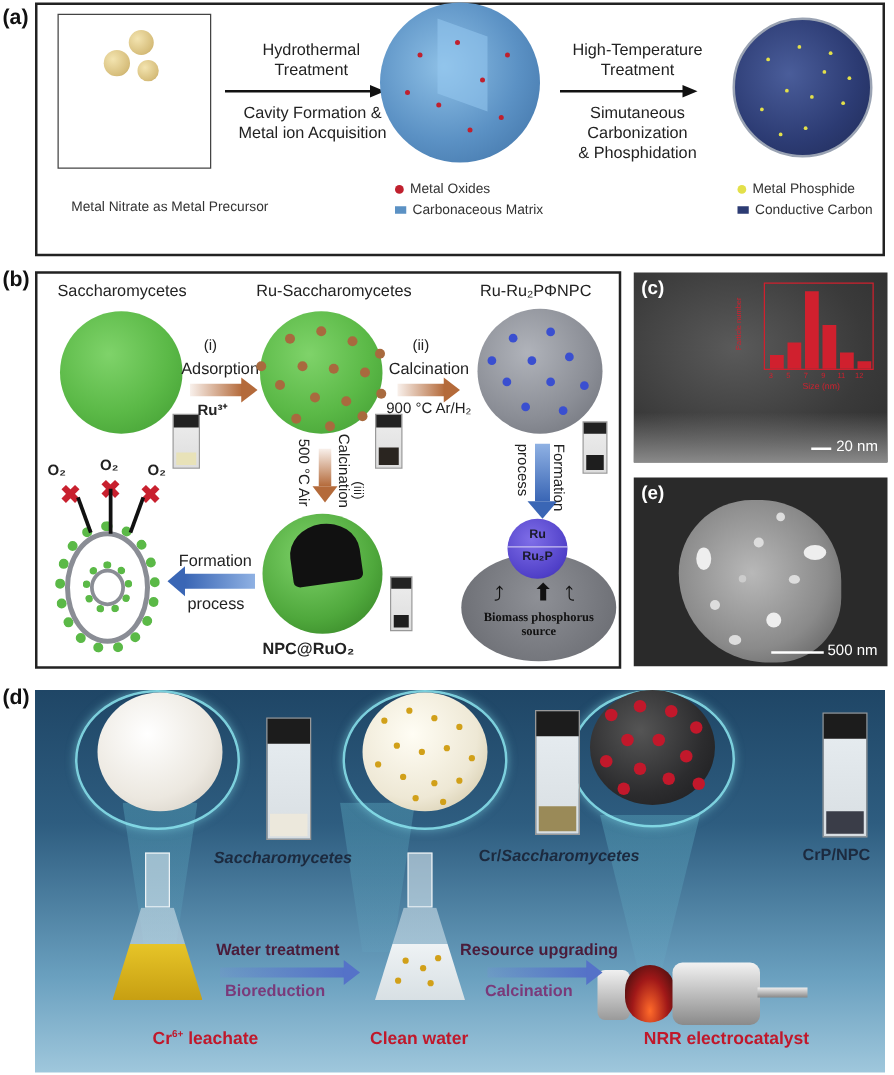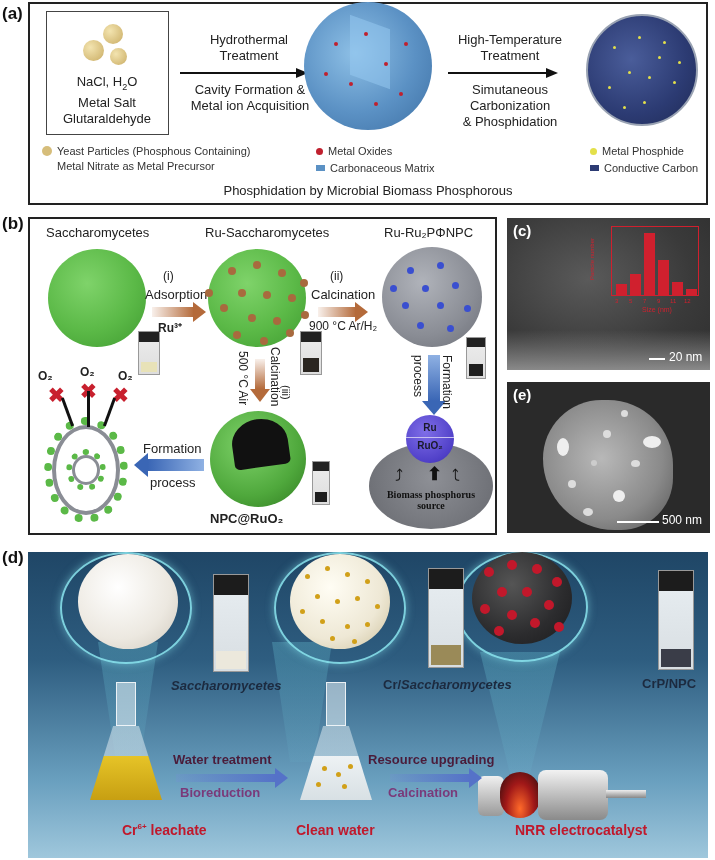--- a/index.html
+++ b/index.html
@@ -64,25 +64,20 @@
 
 <div class="plabel" style="left:2px;top:4px;">(a)</div>
 <div class="plabel" style="left:2px;top:214px;">(b)</div>
 <div class="plabel" style="left:2px;top:548px;">(d)</div>
 
 <div id="panel-a" class="abs">
   <div id="a-start-box" class="abs">
     <div class="yeast" style="left:56px;top:12px;width:20px;height:20px;"></div>
     <div class="yeast" style="left:36px;top:28px;width:21px;height:21px;"></div>
     <div class="yeast" style="left:63px;top:36px;width:17px;height:17px;"></div>
-    <div class="a-text" style="left:0;top:62px;width:120px;">
-      <span>NaCl, H</span><sub style="font-size:9px;">2</sub><span>O</span><br>
-      <span>Metal Salt</span><br>
-      <span>Glutaraldehyde</span>
-    </div>
   </div>
 
   <div class="a-text" style="left:144px;top:28px;width:150px;">
     <span>Hydrothermal</span><br><span>Treatment</span>
   </div>
   <div class="arrow-line" style="left:150px;top:68px;width:118px;"></div>
   <div class="arrow-head" style="left:266px;top:64px;"></div>
   <div class="a-text" style="left:142px;top:78px;width:156px;">
     <span>Cavity Formation &amp;</span><br><span>Metal ion Acquisition</span>
   </div>
@@ -115,44 +110,39 @@
     <div class="dot" style="left:40px;top:55px;width:3px;height:3px;background:#e3e04a;"></div>
     <div class="dot" style="left:85px;top:65px;width:3px;height:3px;background:#e3e04a;"></div>
     <div class="dot" style="left:20px;top:70px;width:3px;height:3px;background:#e3e04a;"></div>
     <div class="dot" style="left:55px;top:85px;width:3px;height:3px;background:#e3e04a;"></div>
     <div class="dot" style="left:75px;top:25px;width:3px;height:3px;background:#e3e04a;"></div>
     <div class="dot" style="left:35px;top:90px;width:3px;height:3px;background:#e3e04a;"></div>
     <div class="dot" style="left:90px;top:45px;width:3px;height:3px;background:#e3e04a;"></div>
     <div class="dot" style="left:60px;top:60px;width:3px;height:3px;background:#e3e04a;"></div>
   </div>
 
-  <div class="legend-item" style="left:12px;top:141px;">
-    <span class="lg-sw" style="width:10px;height:10px;border-radius:50%;background:#d6bd7a;"></span>
-    <span>Yeast Particles (Phosphous Containing)</span>
-  </div>
   <div class="legend-item" style="left:27px;top:156px;">
     <span>Metal Nitrate as Metal Precursor</span>
   </div>
   <div class="legend-item" style="left:286px;top:141px;">
     <span class="lg-sw" style="width:7px;height:7px;border-radius:50%;background:#c0202e;"></span>
     <span>Metal Oxides</span>
   </div>
   <div class="legend-item" style="left:286px;top:158px;">
     <span class="lg-sw" style="width:9px;height:6px;background:#5b91c4;"></span>
     <span>Carbonaceous Matrix</span>
   </div>
   <div class="legend-item" style="left:560px;top:141px;">
     <span class="lg-sw" style="width:7px;height:7px;border-radius:50%;background:#e3e04a;"></span>
     <span>Metal Phosphide</span>
   </div>
   <div class="legend-item" style="left:560px;top:158px;">
     <span class="lg-sw" style="width:9px;height:6px;background:#2c3b73;"></span>
     <span>Conductive Carbon</span>
   </div>
-  <div class="a-text" style="left:0;top:179px;width:676px;font-size:13px;">Phosphidation by Microbial Biomass Phosphorous</div>
 </div>
 
 <div id="panel-b" class="abs">
   <div class="b-title" style="left:16px;top:6px;">Saccharomycetes</div>
   <div class="b-title" style="left:175px;top:6px;">Ru-Saccharomycetes</div>
   <div class="b-title" style="left:354px;top:6px;">Ru-Ru₂PΦNPC</div>
 
   <div class="green-ball" style="left:18px;top:30px;width:98px;height:98px;"></div>
   <div class="vial" style="left:108px;top:112px;width:22px;height:44px;">
     <div class="vial-cap" style="height:10px;"></div>
@@ -209,21 +199,21 @@
   </div>
 
   <div class="blue-arrow-v" style="left:398px;top:136px;height:46px;"></div>
   <div class="vtext" style="left:410px;top:136px;">Formation</div>
   <div class="vtext" style="left:381px;top:136px;">process</div>
 
   <div class="abs" style="left:339px;top:224px;width:124px;height:86px;border-radius:50%;background:radial-gradient(circle at 50% 40%, #8e9096, #66686e);"></div>
   <div class="abs" style="left:376px;top:196px;width:48px;height:48px;border-radius:50%;background:radial-gradient(circle at 40% 35%, #7f6ee8, #5040c8 70%, #3a2fa0);">
     <div class="abs" style="left:0;right:0;top:22px;height:1px;background:#c8c0f0;"></div>
     <div class="abs" style="left:0;right:0;top:7px;text-align:center;font-size:10px;font-weight:bold;color:#1a1a2a;">Ru</div>
-    <div class="abs" style="left:0;right:0;top:25px;text-align:center;font-size:10px;font-weight:bold;color:#1a1a2a;">RuO₂</div>
+    <div class="abs" style="left:0;right:0;top:25px;text-align:center;font-size:10px;font-weight:bold;color:#1a1a2a;">Ru₂P</div>
   </div>
   <div class="abs" style="left:365px;top:248px;font-size:16px;color:#111;">⤴</div>
   <div class="abs" style="left:397px;top:244px;font-size:18px;color:#111;font-weight:bold;">⬆</div>
   <div class="abs" style="left:422px;top:248px;font-size:16px;color:#111;transform:scaleX(-1);">⤴</div>
   <div class="abs" style="left:339px;top:270px;width:124px;text-align:center;font-size:10px;font-weight:bold;color:#111;line-height:11px;font-family:Liberation Serif, serif;">
     <span>Biomass phosphorus</span><br><span>source</span>
   </div>
 
   <div class="brown-arrow-v" style="left:225px;top:140px;width:10px;height:30px;"></div>
   <div class="vtext" style="left:238px;top:128px;">Calcination</div>

